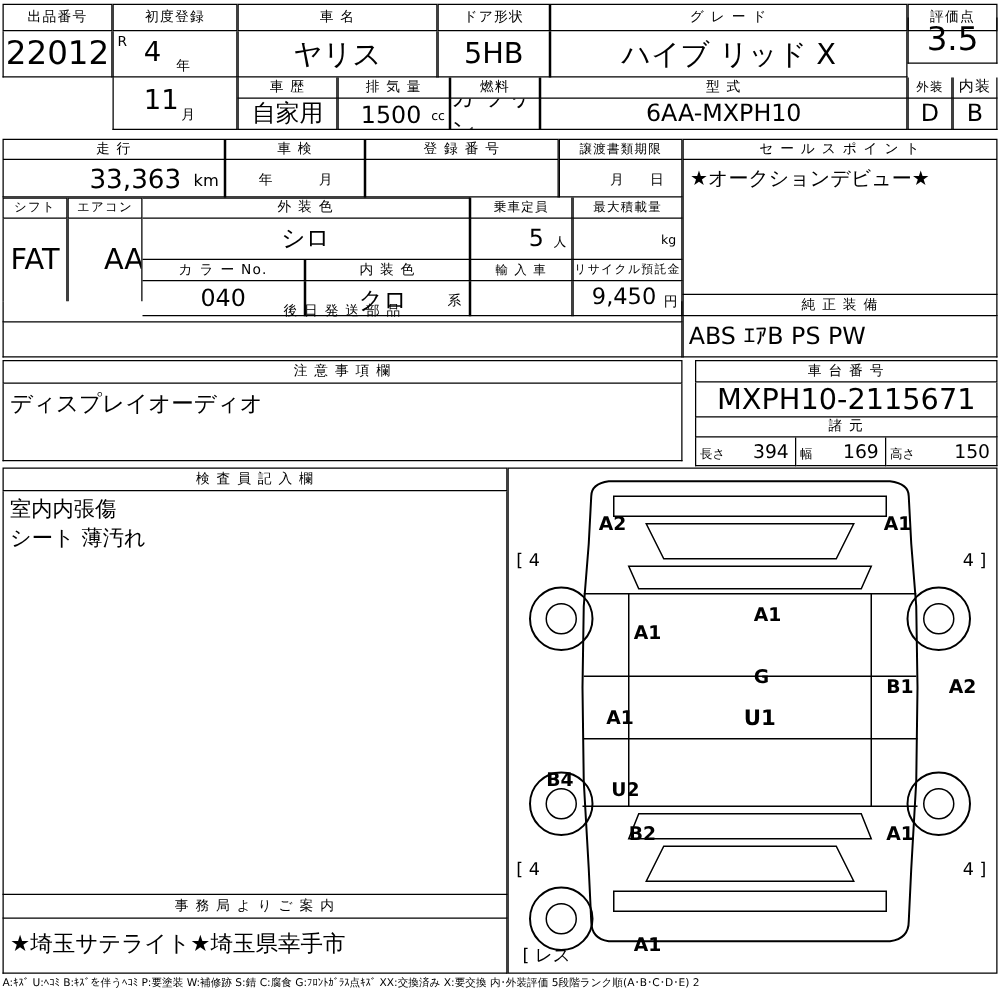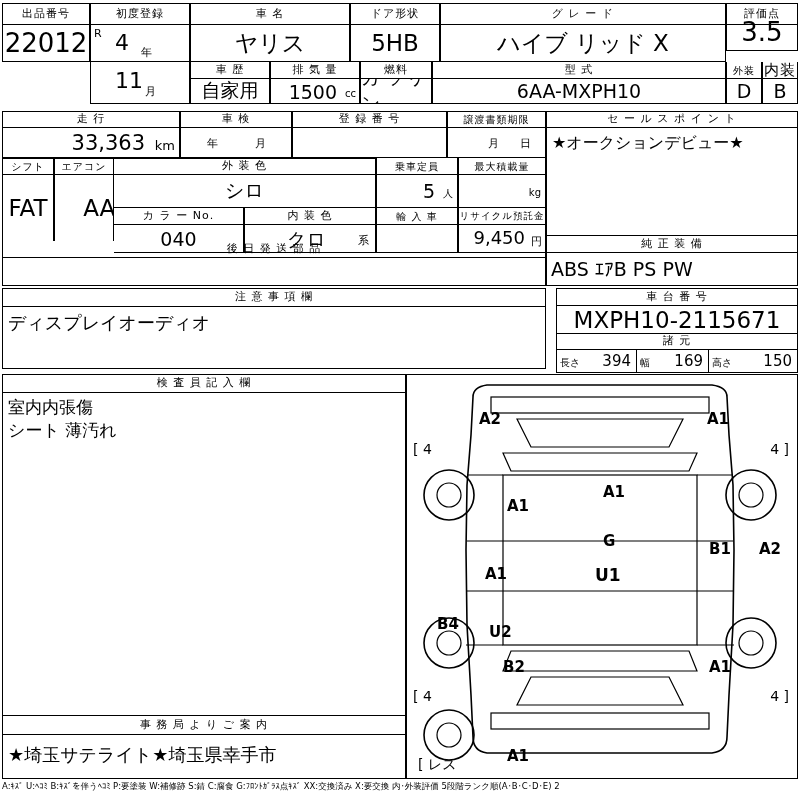--- a/index.html
+++ b/index.html
@@ -127,21 +127,21 @@
       <span>型 式</span>
     </div>
   <div class="bx ctr nb-top" style="left:432px; top:79px; width:294px; height:25px;">
       <span class="val">6AA-MXPH10</span>
     </div>
 
   <div class="bx lbl ctr nb-top" style="left:726px; top:62px; width:36px; height:17px;">
       <span style="font-size:10px;">外装</span>
     </div>
   <div class="bx lbl ctr nb-top" style="left:762px; top:62px; width:36px; height:17px;">
-      <span style="font-size:15px;">内装</span>
+      <span style="font-size:12px;">内装</span>
     </div>
   <div class="bx ctr nb-top" style="left:726px; top:79px; width:36px; height:25px;">
       <span class="val">D</span>
     </div>
   <div class="bx ctr nb-top" style="left:762px; top:79px; width:36px; height:25px;">
       <span class="val">B</span>
     </div>
 
   <div class="bx lbl ctr" style="left:2px; top:111px; width:178px; height:17px;">
       <span>走 行</span>

